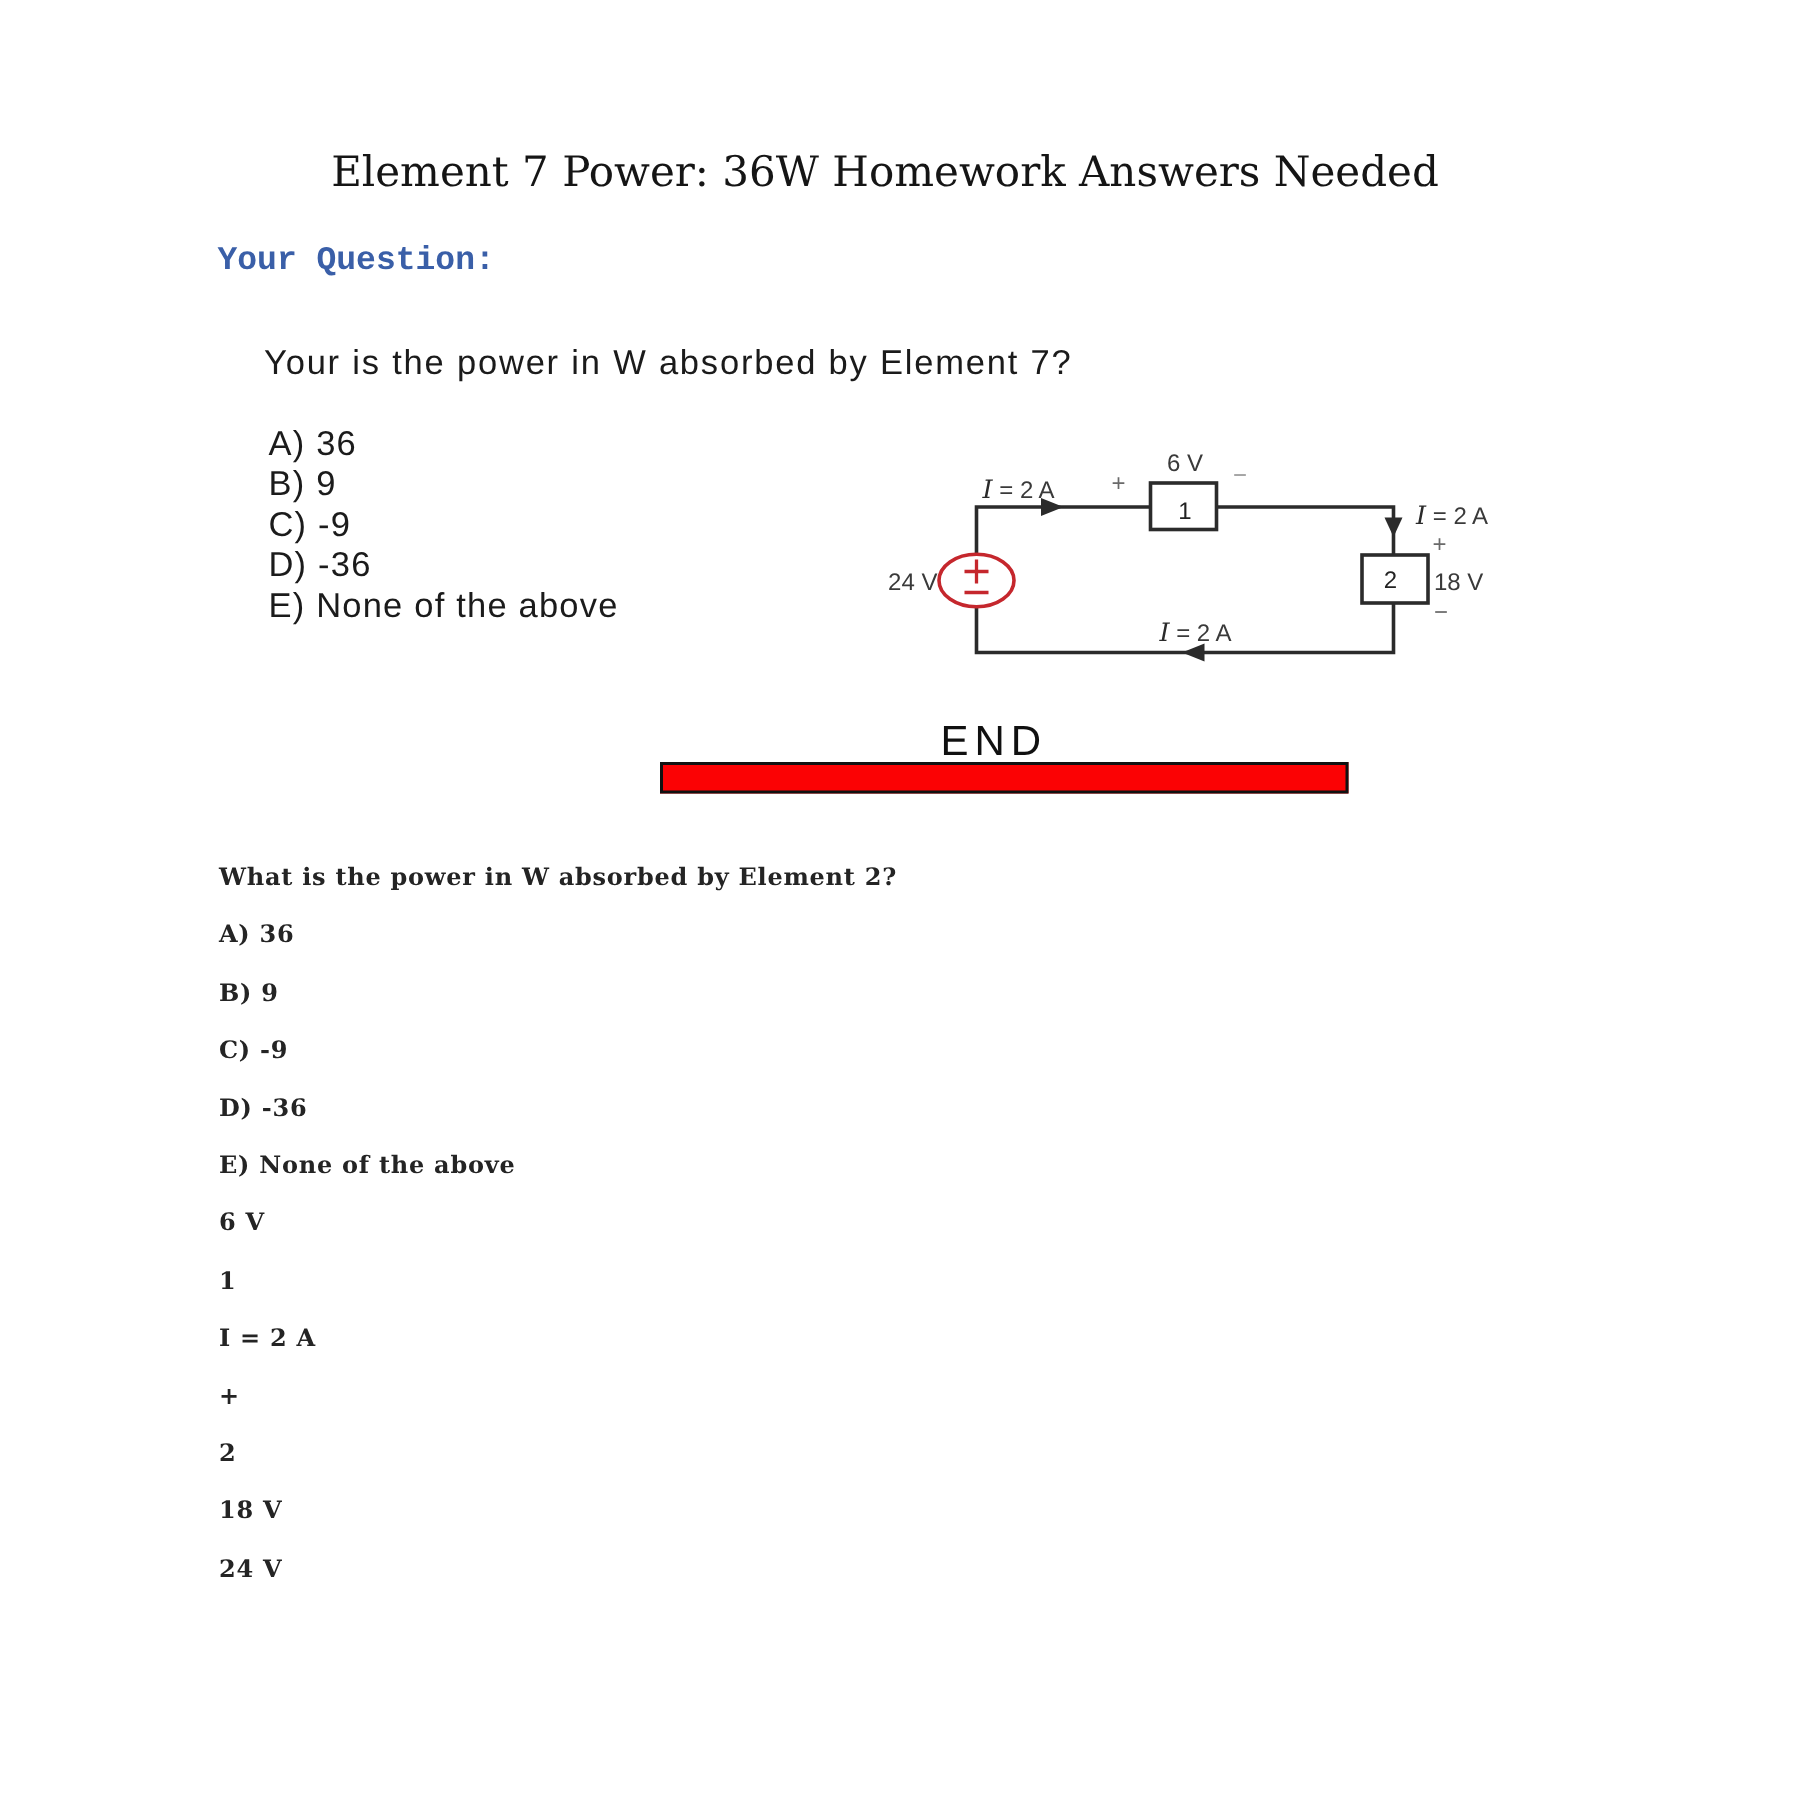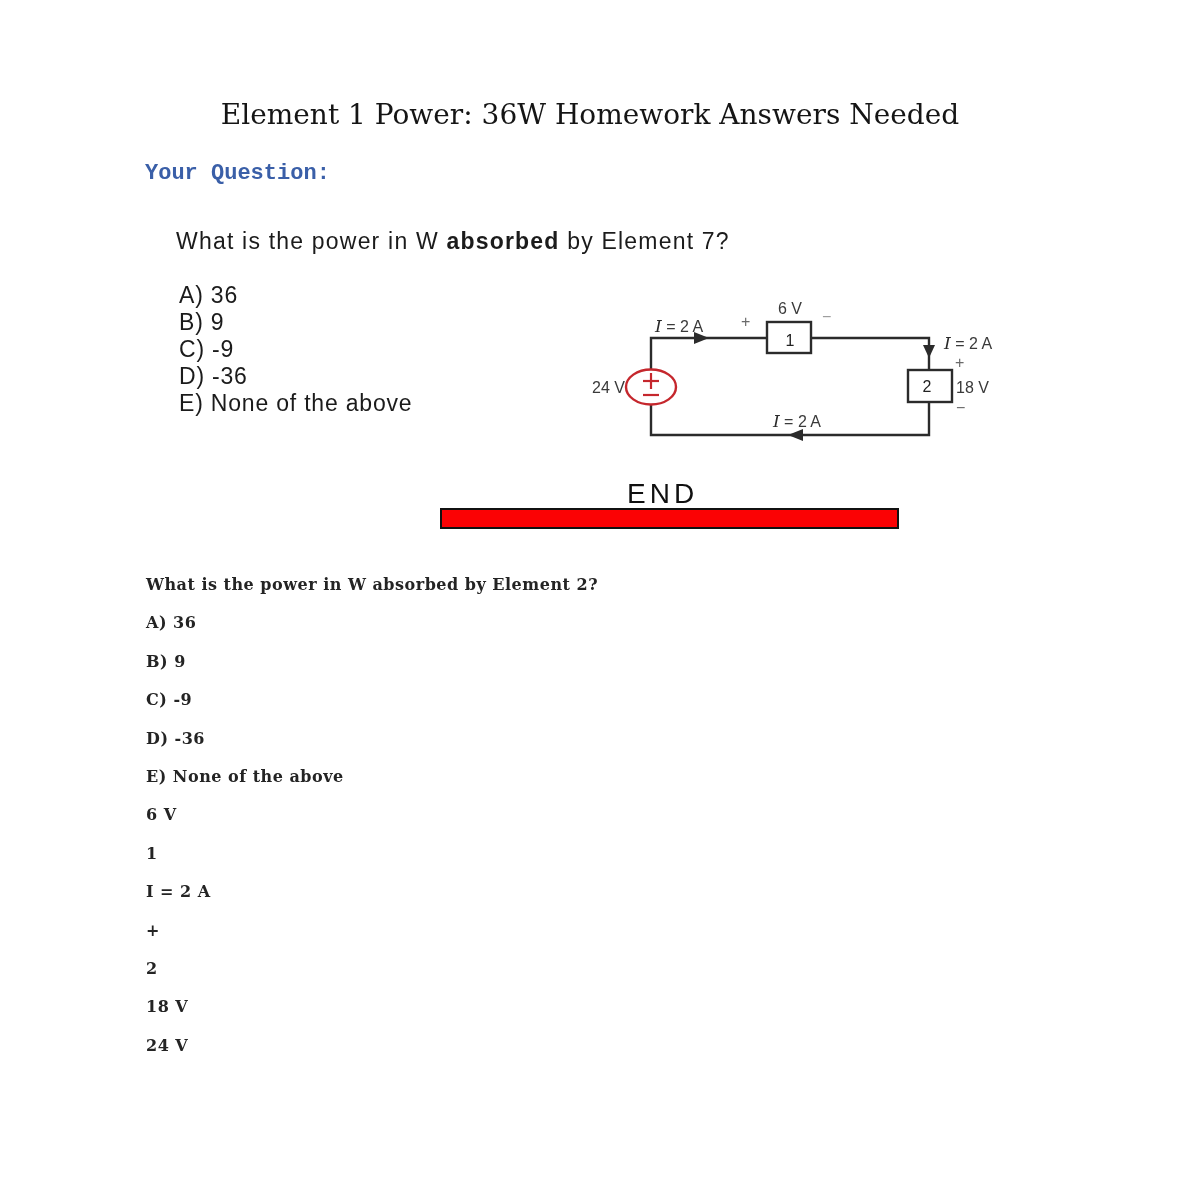--- a/index.html
+++ b/index.html
@@ -14,21 +14,21 @@
   }
   .section-label {
     position:absolute; left:145px; top:161px;
     font-family:Liberation Mono, monospace; font-weight:700; font-size:22px;
     color:var(--heading-blue, #3a5fa8);
   }
   .question {
     position:absolute; left:176px; top:228px; font-size:23px; color:#1b1b1b;
     letter-spacing:1.2px; white-space:nowrap;
   }
-  .question .bold { font-weight:700; }
+  .question .bold { font-weight:400; }
   .options {
     position:absolute; left:179px; top:282px; font-size:23px; color:#1b1b1b;
     letter-spacing:0.8px;
   }
   .options .opt { height:27px; line-height:27px; white-space:nowrap; }
   .circuit { position:absolute; left:570px; top:285px; }
   .circuit text { font-family:"Liberation Sans", sans-serif; font-size:16px; fill:#3a3a3a; }
   .circuit .cur-sym { font-family:"DejaVu Serif", serif; font-style:italic; font-size:17px; fill:#2a2a2a; }
   .circuit .wire { stroke:#2b2b2b; stroke-width:2.4; fill:none; }
   .circuit .ebox { stroke:#2b2b2b; stroke-width:2.4; fill:#ffffff; }
@@ -54,25 +54,25 @@
     font-family:"DejaVu Serif", serif; font-size:16px; font-weight:600;
     color:#242424; letter-spacing:0.5px;
   }
   .t-line { height:38.4px; white-space:nowrap; }
 </style>
 </head>
 <body>
 
 <div class="canvas" style="--accent-red: #c5272d; --bar-red: #fb0204; --heading-blue: #3a5fa8;">
 
-  <div class="title">Element 1 Power: 36W Homework Answers Needed</div>
+  <div class="title">Element 7 Power: 36W Homework Answers Needed</div>
 
   <div class="section-label">Your Question:</div>
 
-  <div class="question"><span>What is the power in W </span><span class="bold">absorbed</span><span> by Element 7?</span></div>
+  <div class="question"><span>Your is the power in W </span><span class="bold">absorbed</span><span> by Element 7?</span></div>
 
   <div class="options">
     <div class="opt">A) 36</div>
     <div class="opt">B) 9</div>
     <div class="opt">C) -9</div>
     <div class="opt">D) -36</div>
     <div class="opt">E) None of the above</div>
   </div>
 
   <svg class="circuit" width="460" height="170" viewBox="0 0 460 170">

